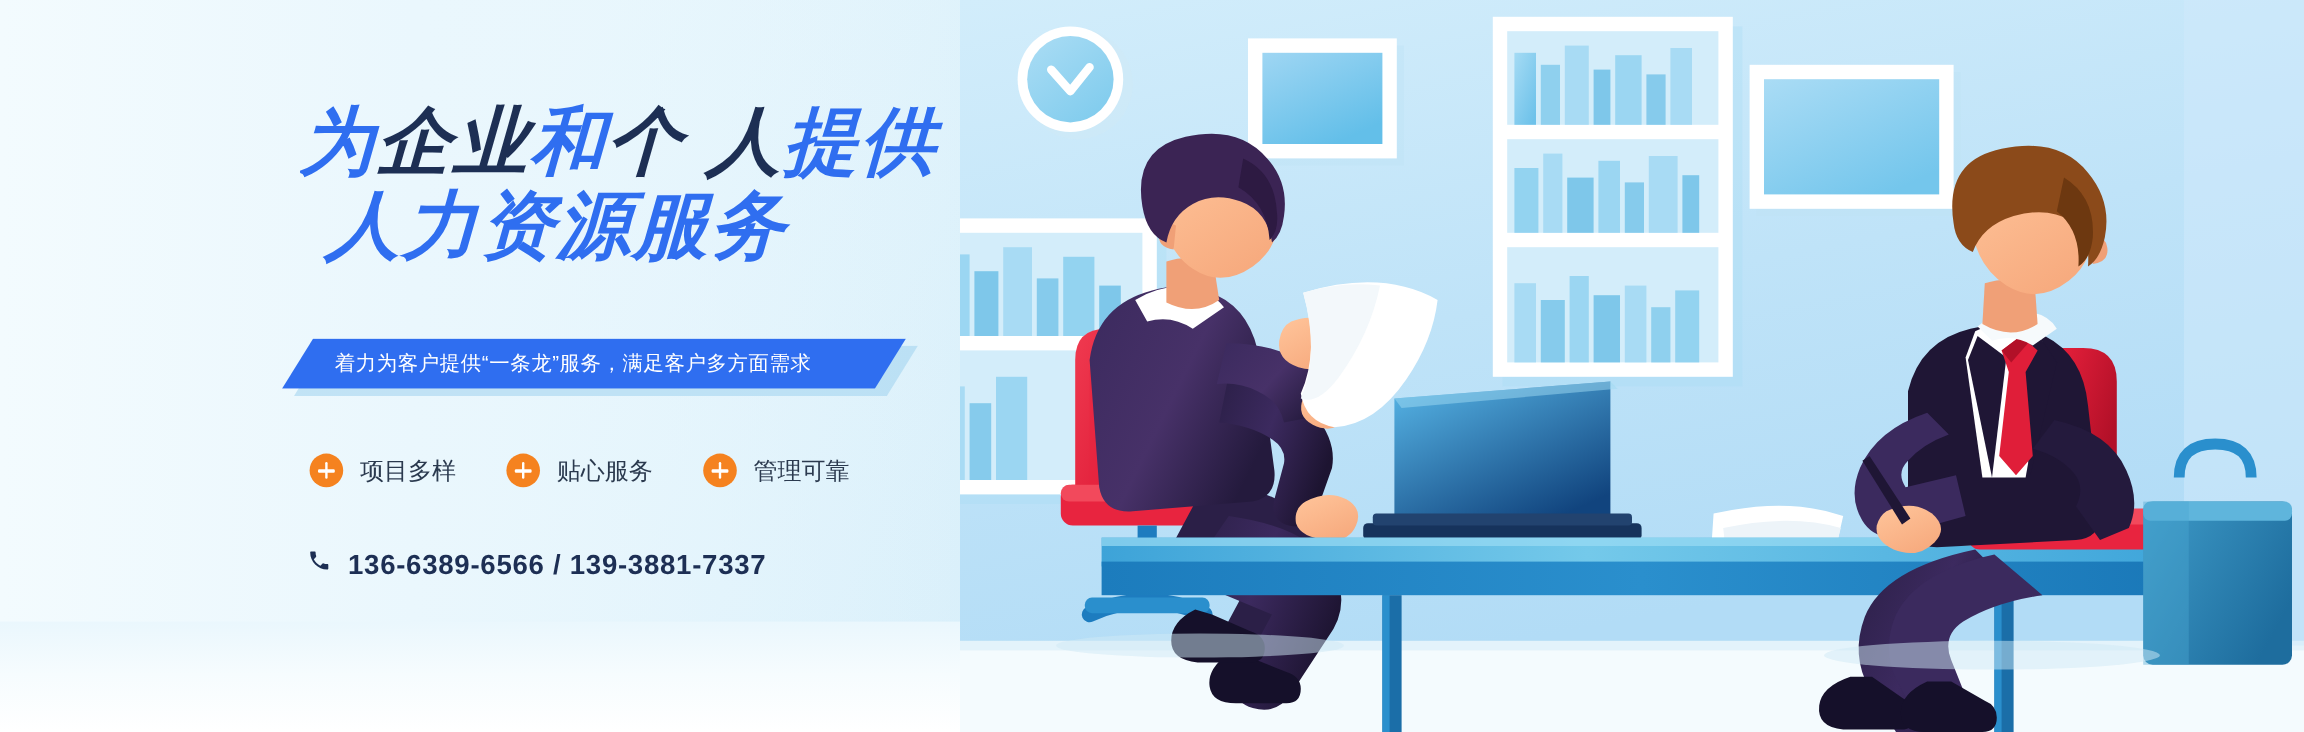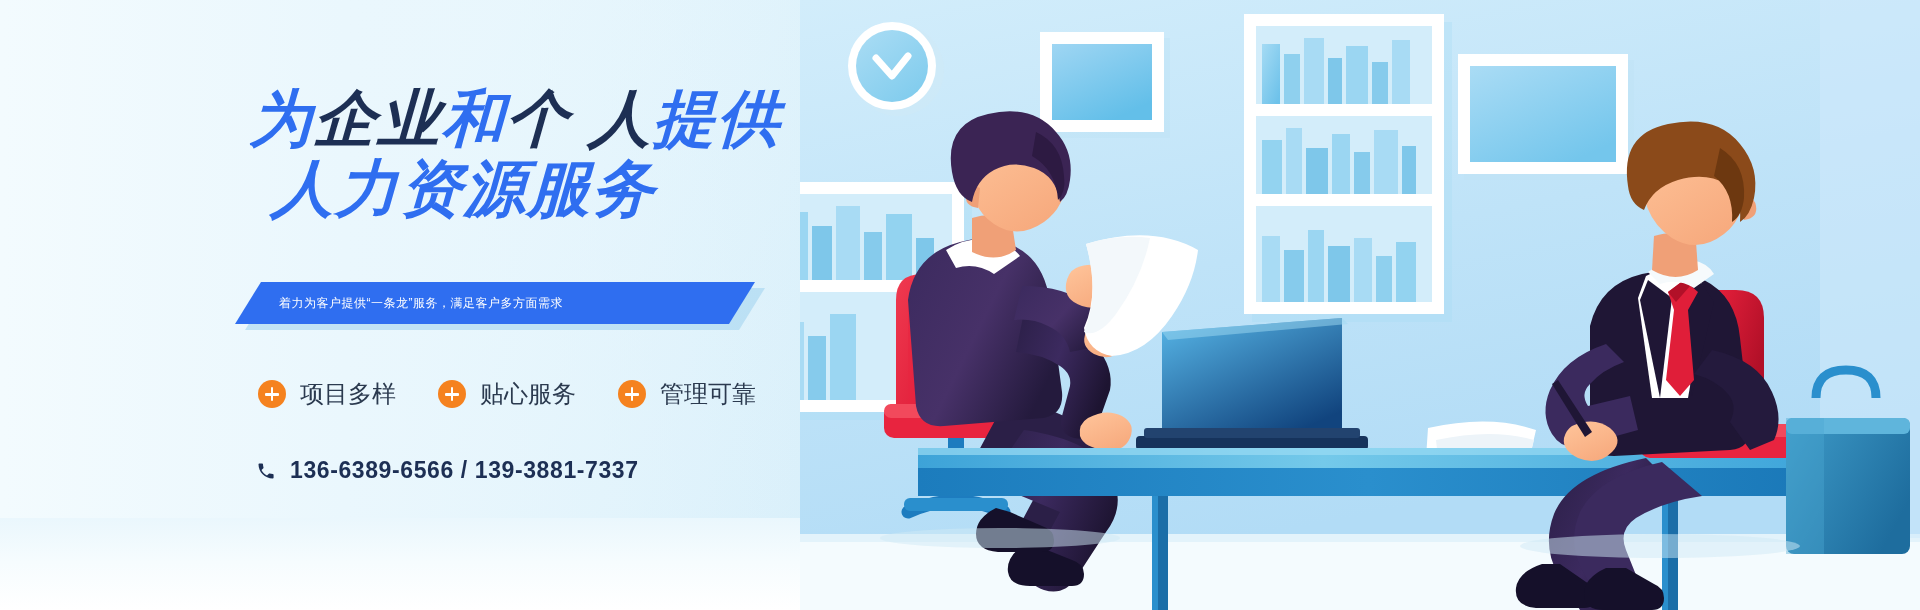--- a/index.html
+++ b/index.html
@@ -96,21 +96,21 @@
     opacity: .55;
     clip-path: polygon(26px 0, 520px 0, 494px 42px, 0 42px);
   }
   .subtitle-text {
     position: absolute;
     left: 44px;
     top: 0;
     height: 32px;
     line-height: 42px;
     color: #ffffff;
-    font-size: 12px;
+    font-size: 17px;
     letter-spacing: .5px;
     white-space: nowrap;
   }
 
   
   .features {
     position: absolute;
     left: 258px;
     top: 378px;
     display: flex;
@@ -139,33 +139,33 @@
   }
   .feature-badge::before {
     left: 7px; top: 13px;
     width: 14px; height: 2.5px;
   }
   .feature-badge::after {
     left: 12.75px; top: 7px;
     width: 2.5px; height: 14px;
   }
   .feature-label {
-    font-size: 24px;
+    font-size: 20px;
     color: #2b3a4f;
     white-space: nowrap;
     font-family: Liberation Serif, serif;
   }
 
   
   .phone-row {
     position: absolute;
     left: 256px;
     top: 457px;
     display: flex;
-    align-items: center;
+    align-items: flex-start;
     gap: 14px;
   }
   .phone-icon {
     width: 20px;
     height: 20px;
     flex: none;
     color: #1d2f54;
   }
   .phone-number {
     font-size: 23px;

